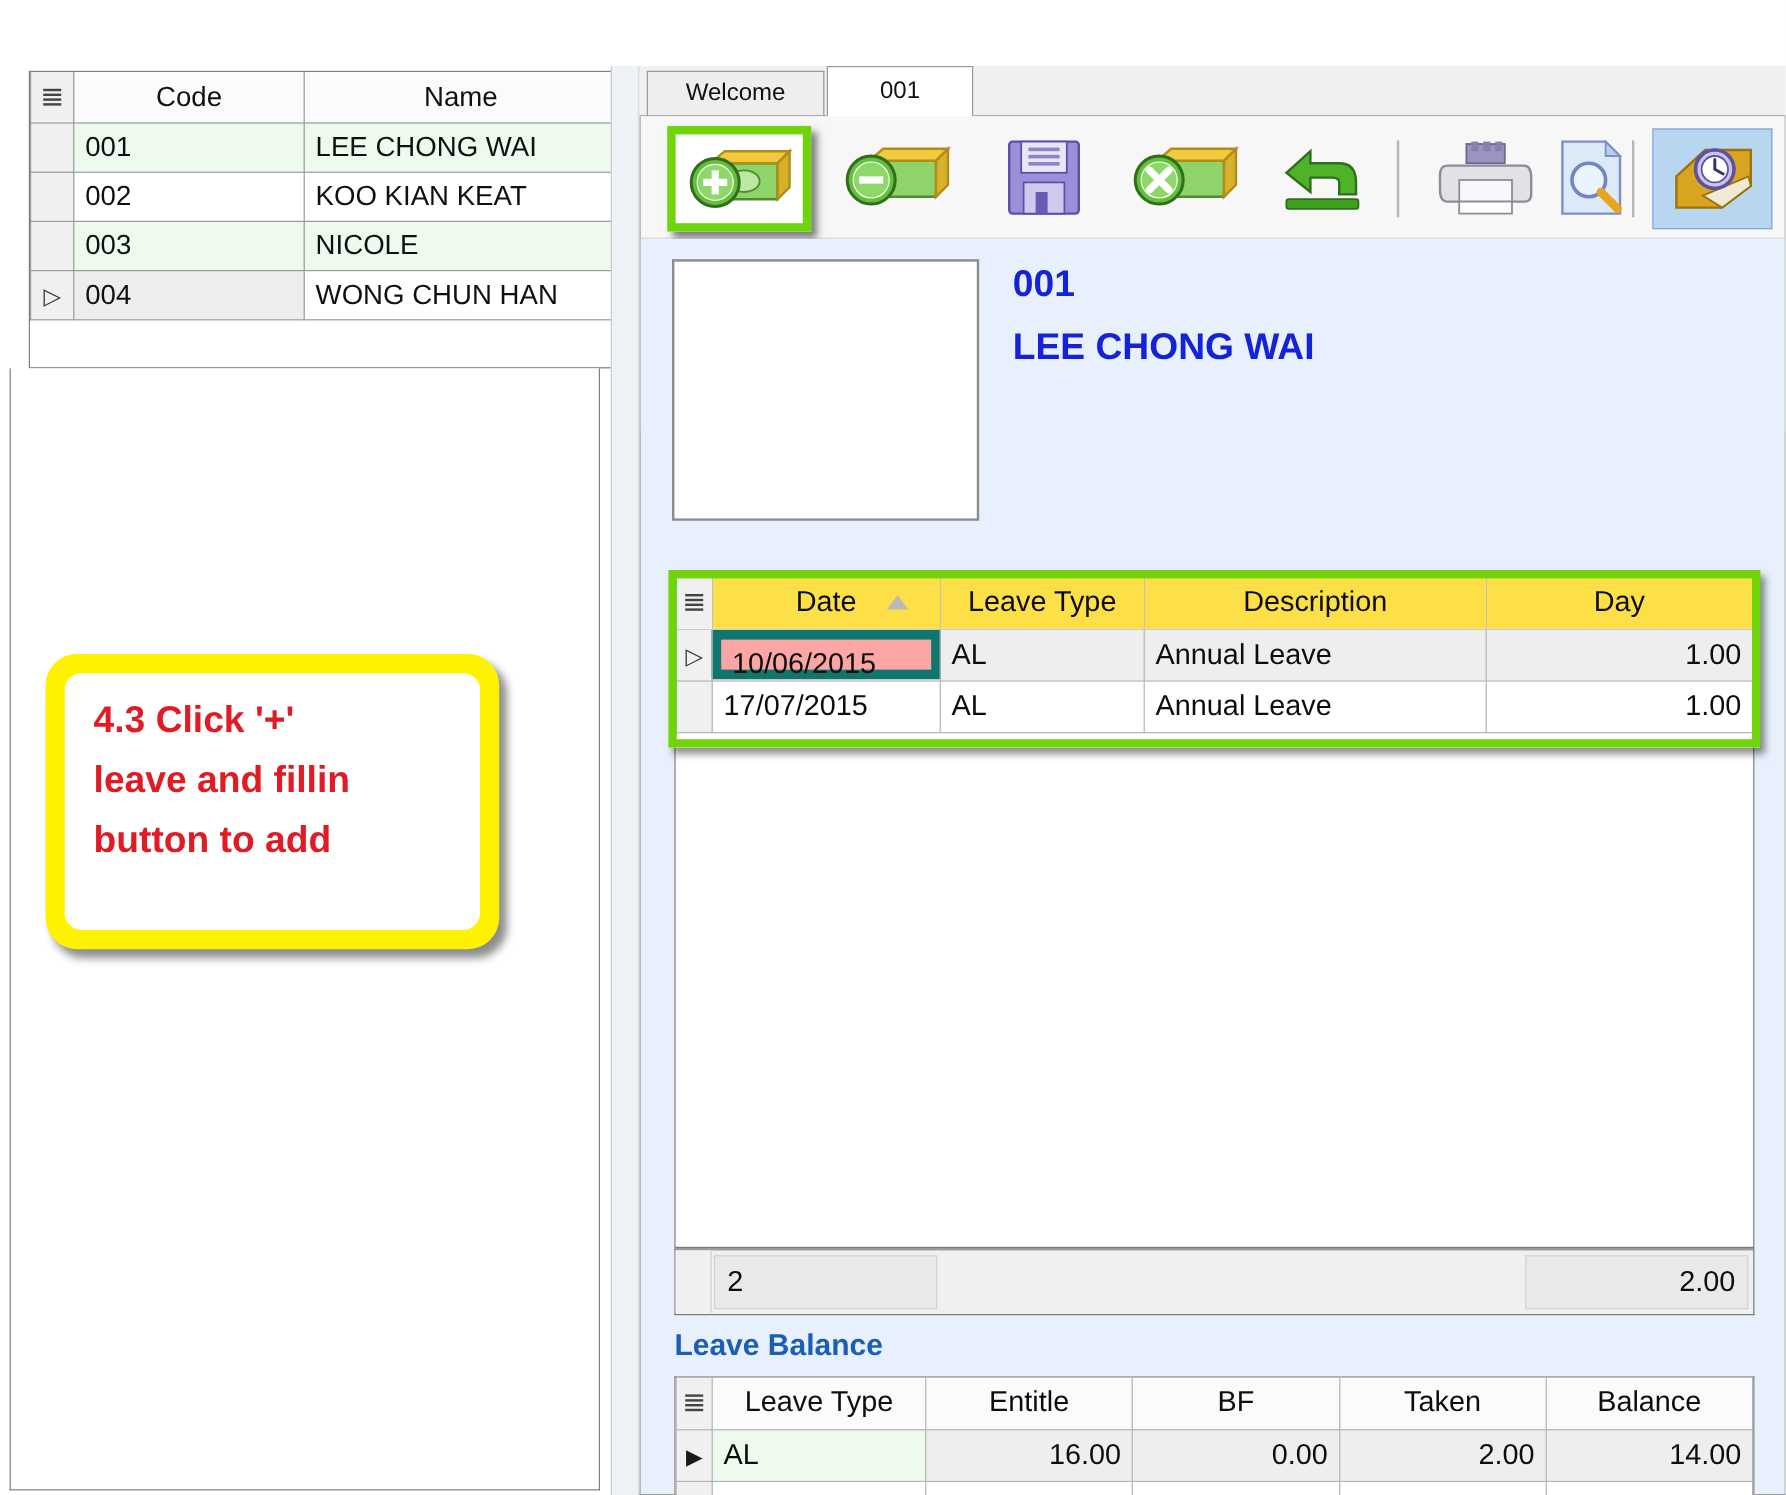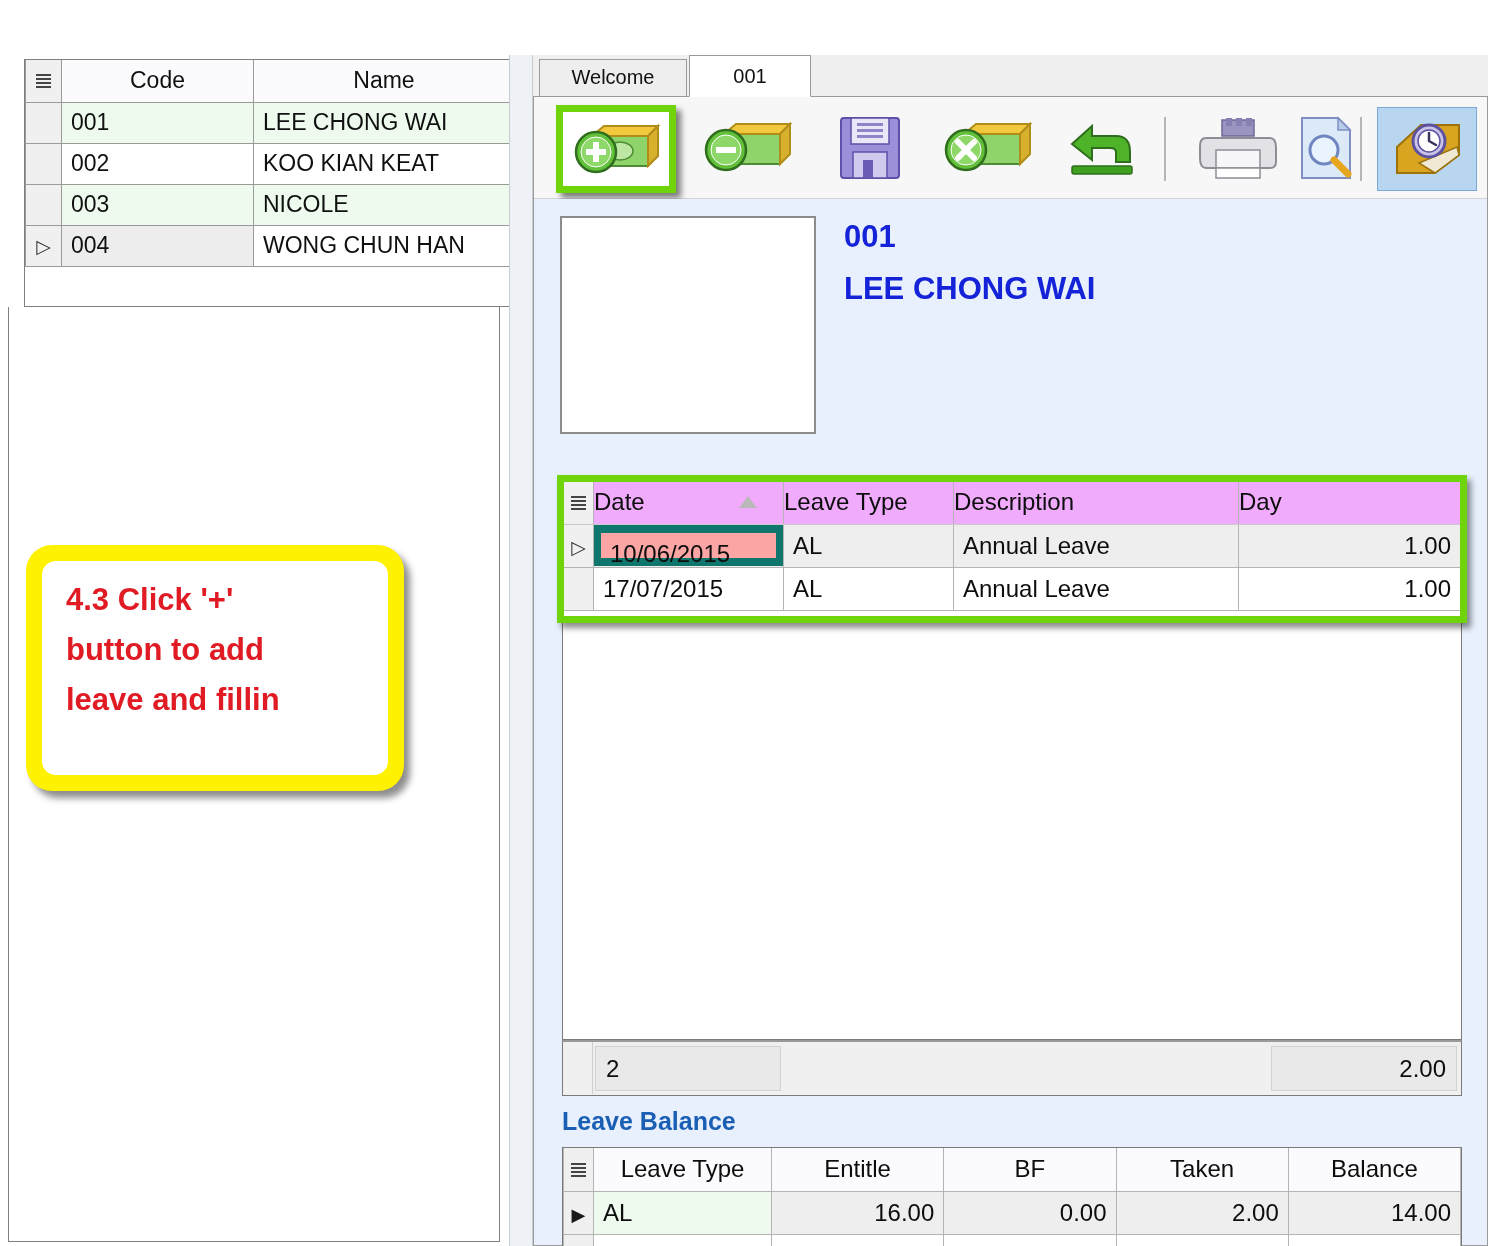--- a/index.html
+++ b/index.html
@@ -117,21 +117,21 @@
     position: absolute; left: 0; width: 15px; height: 2px; background: #444; display: block;
   }
   .grid-menu-ico i:nth-child(1){ top: 1px; }
   .grid-menu-ico i:nth-child(2){ top: 5px; }
   .grid-menu-ico i:nth-child(3){ top: 9px; }
   .grid-menu-ico i:nth-child(4){ top: 13px; }
 
   
   .callout {
     position: absolute;
-    left: 26px; top: 490px;
+    left: 38px; top: 490px;
     width: 378px; height: 246px;
     background: #fff200;
     border-radius: 26px;
     box-shadow: 6px 7px 7px rgba(0,0,0,0.45);
     box-sizing: border-box;
   }
   .callout-inner {
     position: absolute;
     left: 16px; top: 16px;
     width: 346px; height: 214px;
@@ -309,22 +309,22 @@
     border: 1px solid #b4b4b4;
     height: 43px;
     font-size: 24px;
     font-weight: normal;
     color: #0d0d0d;
     box-sizing: border-box;
     padding: 0;
     font-family: "Liberation Sans", sans-serif;
   }
   .lv-table thead th {
-    background: #f0abfc;
-    text-align: left;
+    background: #fde047;
+    text-align: center;
     border-top: none;
     border-bottom: 1px solid #c9c9c9;
     position: relative;
   }
   .lv-table th.ind, .lv-table td.ind { width: 30px; background: #f0f0f0; text-align: center; }
   .lv-table th.c-date, .lv-table td.c-date { width: 190px; }
   .lv-table th.c-type, .lv-table td.c-type { width: 170px; }
   .lv-table th.c-desc, .lv-table td.c-desc { width: 285px; }
   .lv-table td.c-date, .lv-table td.c-type, .lv-table td.c-desc { padding-left: 9px; }
   .lv-table td.c-day { text-align: right; padding-right: 9px; }
@@ -459,22 +459,22 @@
             <td class="name">WONG CHUN HAN</td>
           </tr>
         </tbody>
       </table>
     </div>
     <div class="left-fill"></div>
 
     <div class="callout">
       <div class="callout-inner">
         <div class="callout-text">4.3 Click '+'</div>
+        <div class="callout-text">leave and fillin</div>
         <div class="callout-text">button to add</div>
-        <div class="callout-text">leave and fillin</div>
       </div>
     </div>
   </div>
 
   <div class="splitter"></div>
 
   <div class="right-panel">
 
     <div class="tabstrip">
       <div class="tab inactive">Welcome</div>

